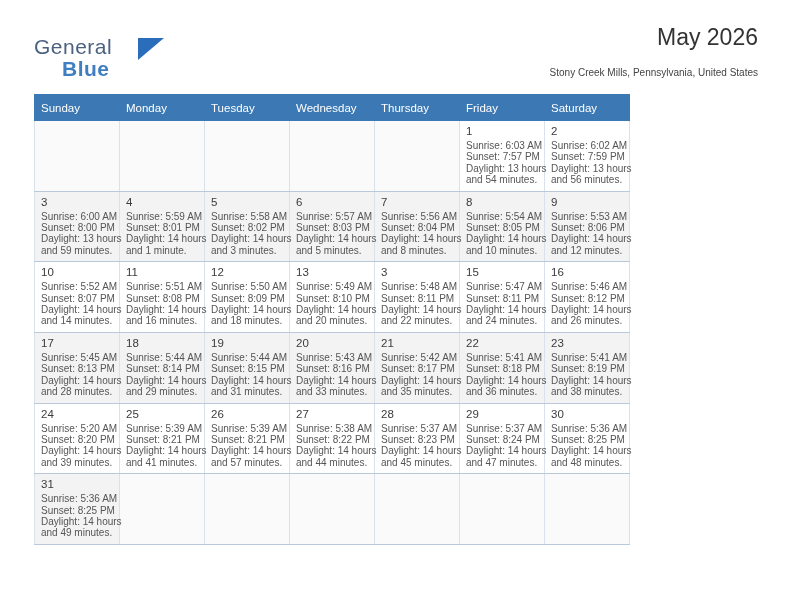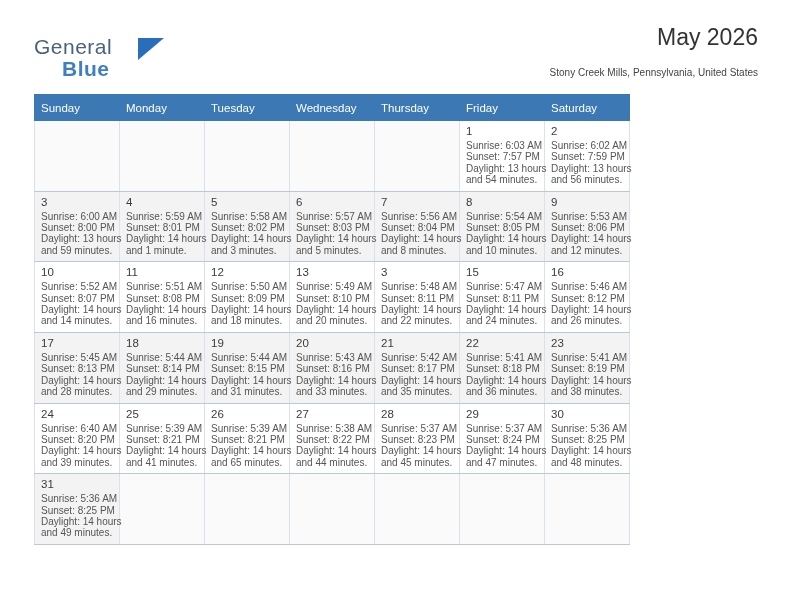--- a/index.html
+++ b/index.html
@@ -362,42 +362,42 @@
               <div>Sunset: 8:19 PM</div>
               <div>Daylight: 14 hours</div>
               <div>and 38 minutes.</div>
             </div>
           </td>
         </tr>
         <tr class="row-a">
           <td>
             <div class="daynum">24</div>
             <div class="info">
-              <div>Sunrise: 6:40 AM</div>
+              <div>Sunrise: 5:20 AM</div>
               <div>Sunset: 8:20 PM</div>
               <div>Daylight: 14 hours</div>
               <div>and 39 minutes.</div>
             </div>
           </td>
           <td>
             <div class="daynum">25</div>
             <div class="info">
               <div>Sunrise: 5:39 AM</div>
               <div>Sunset: 8:21 PM</div>
               <div>Daylight: 14 hours</div>
               <div>and 41 minutes.</div>
             </div>
           </td>
           <td>
             <div class="daynum">26</div>
             <div class="info">
               <div>Sunrise: 5:39 AM</div>
               <div>Sunset: 8:21 PM</div>
               <div>Daylight: 14 hours</div>
-              <div>and 65 minutes.</div>
+              <div>and 57 minutes.</div>
             </div>
           </td>
           <td>
             <div class="daynum">27</div>
             <div class="info">
               <div>Sunrise: 5:38 AM</div>
               <div>Sunset: 8:22 PM</div>
               <div>Daylight: 14 hours</div>
               <div>and 44 minutes.</div>
             </div>

